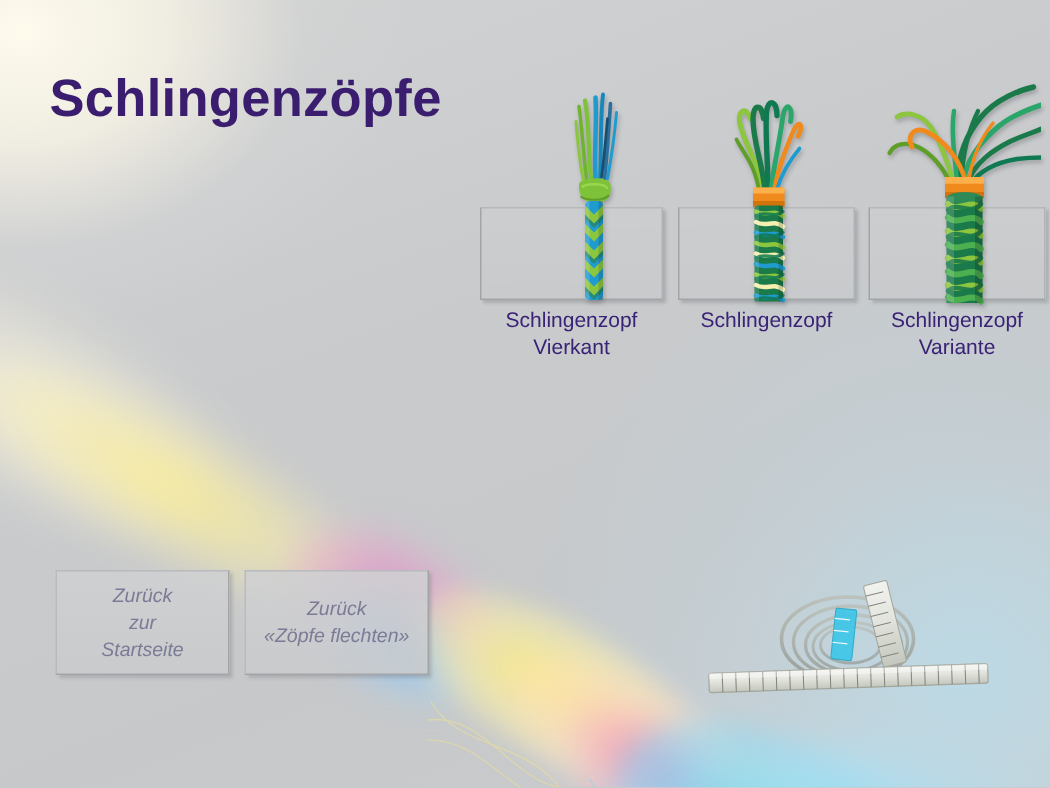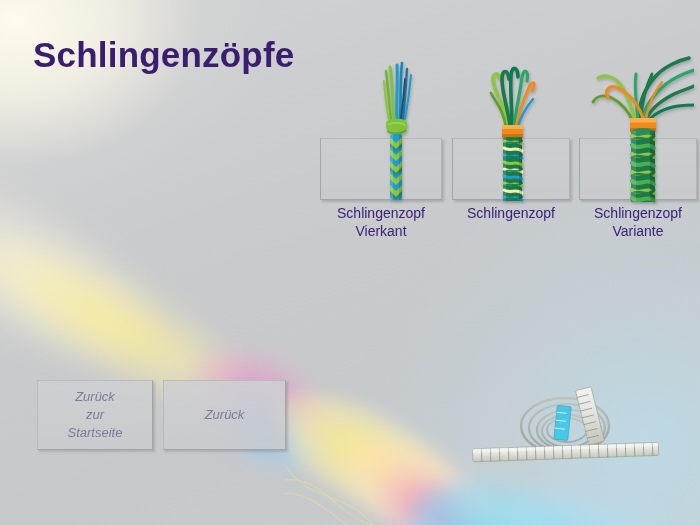--- a/index.html
+++ b/index.html
@@ -96,21 +96,21 @@
   
   .fibres {
     position: absolute;
     left: 430px; top: 86px; width: 260px; height: 80px;
     opacity: .55;
   }
 
   
   #title {
     position: absolute;
-    left: 33px; top: 33px;
+    left: 33px; top: 44px;
     font-size: 35px;
     line-height: 44px;
     color: #3a1d6e;
     letter-spacing: 0.2px;
     white-space: nowrap;
   }
 
   
   .thumb {
     position: absolute;
@@ -343,20 +343,21 @@
     <div>
       <span>Zurück</span>
       <span>zur</span>
       <span>Startseite</span>
     </div>
   </div>
 
   <div class="nav-button" style="left:163px;top:380px;width:123px;height:70px;">
     <div>
       <span>Zurück</span>
+      <span>«Zöpfe flechten»</span>
     </div>
   </div>
 
   <svg id="tape" viewBox="0 0 245 110">
     <defs>
       <linearGradient id="tapeGrad" x1="0" y1="0" x2="0" y2="1">
         <stop offset="0%" stop-color="#f2f3ef"></stop>
         <stop offset="45%" stop-color="#e2e4dd"></stop>
         <stop offset="100%" stop-color="#c4c7bd"></stop>
       </linearGradient>

